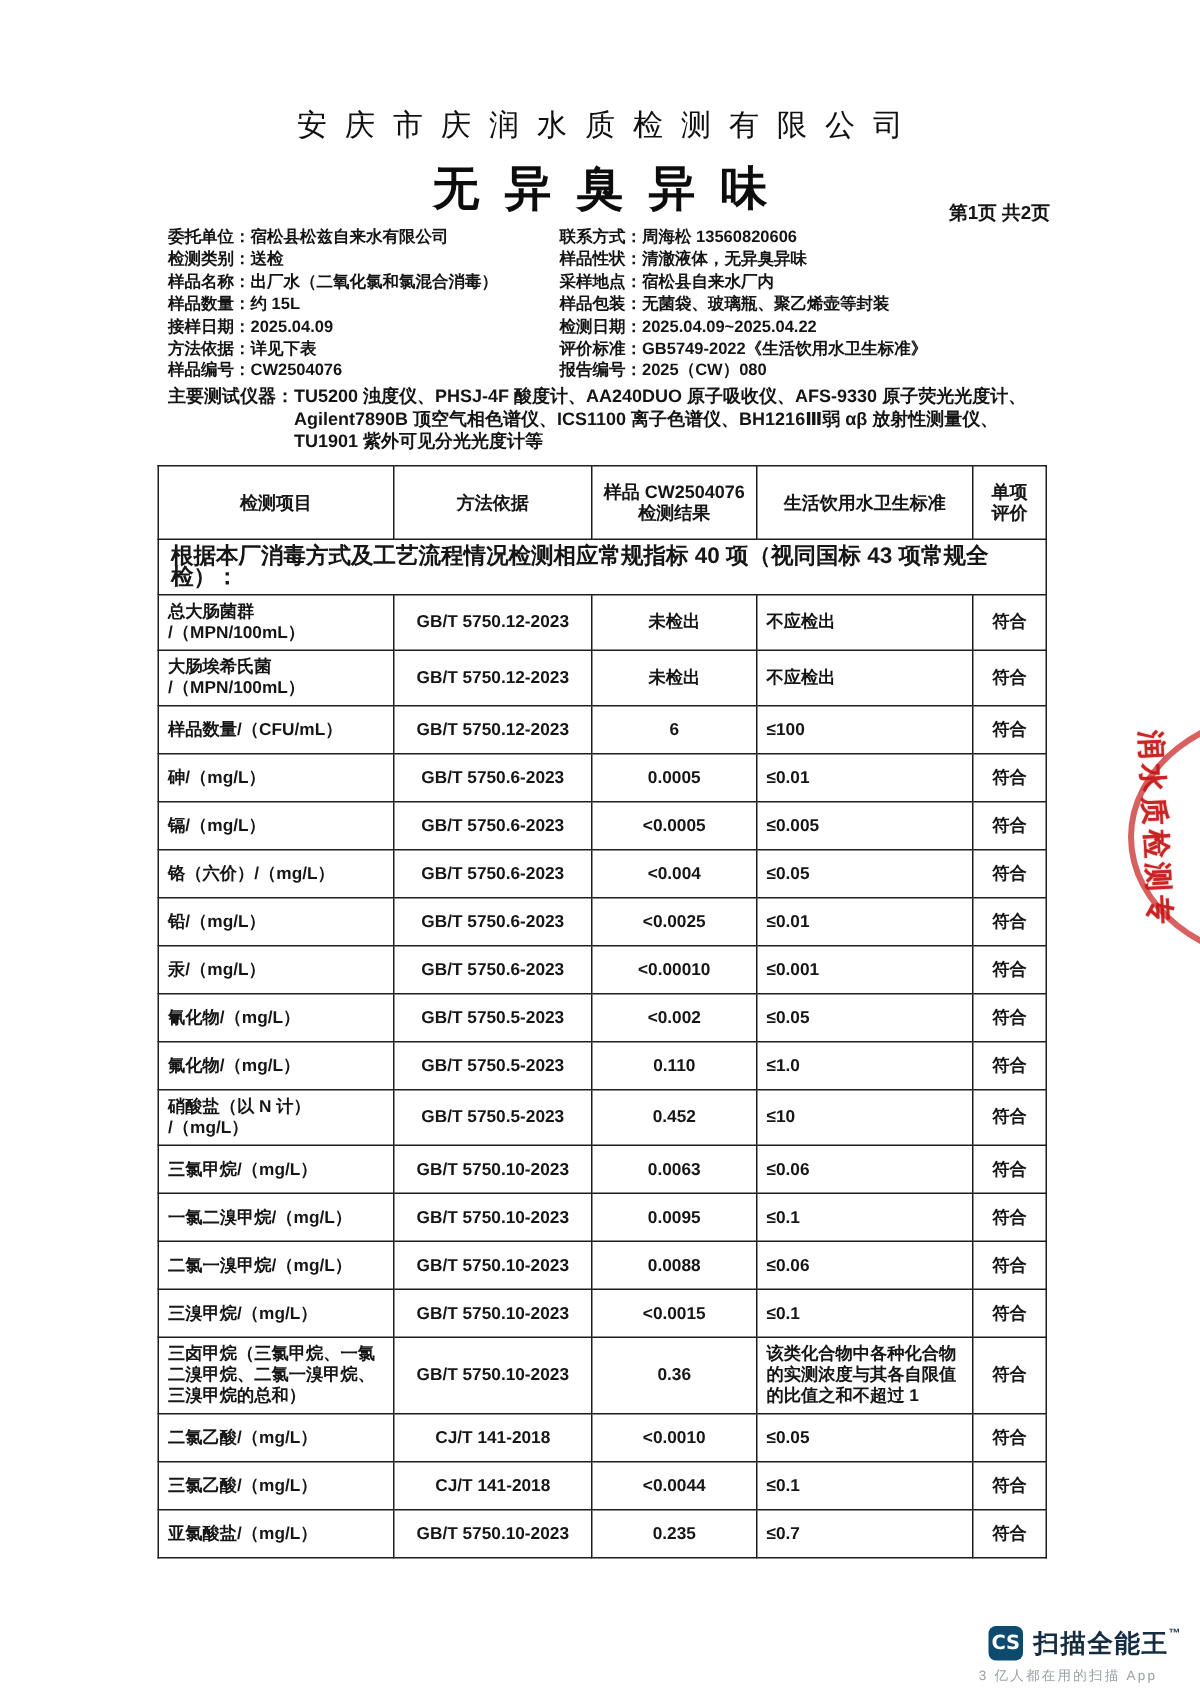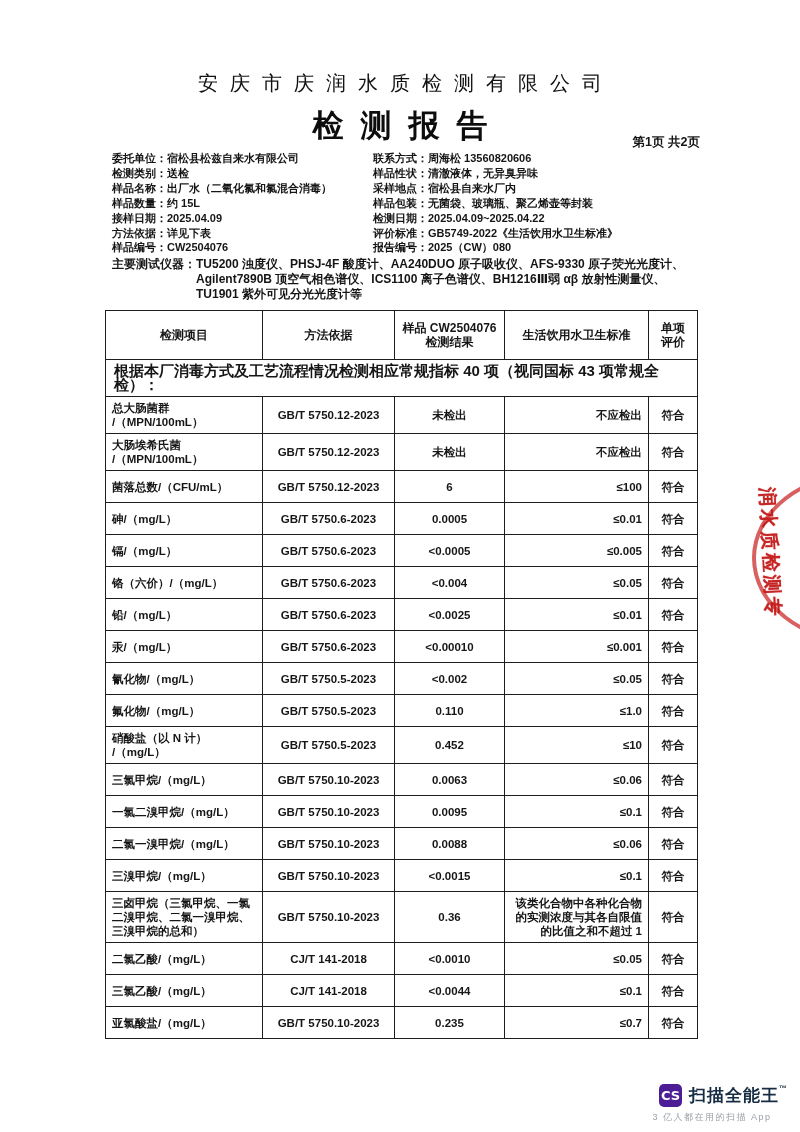--- a/index.html
+++ b/index.html
@@ -50,58 +50,58 @@
     height:44px; text-align:center; vertical-align:middle;
     font-size:12px; white-space:pre-line; padding:2px;
   }
   tr.note-row td {
     height:26px; text-align:left; padding:4px 8px; font-size:15px;
   }
   tr.data-row { height:32px; }
   td.c-item { text-align:left; padding:4px 6px; white-space:pre-line; }
   td.c-method { text-align:center; padding:3px 2px; }
   td.c-result { text-align:center; padding:3px 2px; }
-  td.c-standard { text-align:right; padding:3px 6px; line-height:14.5px; }
+  td.c-standard { text-align:left; padding:3px 6px; line-height:14.5px; }
   td.c-eval { text-align:center; padding:3px 1px; }
   
   .stamp {
     position:absolute; top:468px; right:0; width:64px; height:172px;
     overflow:hidden; pointer-events:none;
   }
   .stamp-ring {
     position:absolute; left:16px; top:4px; width:210px; height:164px;
     border:4px solid rgba(201,28,28,0.7); border-radius:50%;
   }
   .stamp-text {
     position:absolute; left:-50px; top:72px; width:168px; text-align:center;
     transform:rotate(87deg); transform-origin:center;
     color:rgba(196,24,24,0.88); font-size:19px; font-weight:bold; letter-spacing:3px;
     text-shadow:0 0 1px rgba(196,24,24,0.6); white-space:nowrap;
   }
   
   .cs-footer { position:absolute; top:1084px; right:12px; width:152px; }
   .cs-row { display:flex; align-items:center; justify-content:flex-end; gap:7px; }
   .cs-badge {
-    width:23px; height:23px; border-radius:5px; background:#4c1d95;
+    width:23px; height:23px; border-radius:5px; background:#0c4a6e;
     color:#ffffff; font-weight:bold; font-size:13px;
     display:flex; align-items:center; justify-content:center;
     font-family:"DejaVu Sans",sans-serif;
   }
   .cs-name { font-size:17px; font-weight:700; color:#152c42; letter-spacing:1px; }
   .cs-tm { font-size:8px; color:#152c42; vertical-align:top; }
   .cs-tagline {
     margin-top:4px; text-align:center; font-size:9px; color:#9aa0a6; letter-spacing:1.5px;
   }
 </style>
 </head>
 <body>
 
 <div class="doc-header">
   <div class="company-name">安庆市庆润水质检测有限公司</div>
-  <div class="report-title">检测报告</div>
+  <div class="report-title">无异臭异味</div>
 </div>
 <div class="page-indicator">第1页 共2页</div>
 
 <div class="meta-block">
   <div id="meta-left">
   <div class="meta-line">
     <span class="meta-label">委托单位：</span><span class="meta-value">宿松县松兹自来水有限公司</span>
   </div>
 
   <div class="meta-line">
@@ -204,21 +204,21 @@
   <tr class="data-row">
     <td class="c-item">大肠埃希氏菌
 /（MPN/100mL）</td>
     <td class="c-method">GB/T 5750.12-2023</td>
     <td class="c-result">未检出</td>
     <td class="c-standard">不应检出</td>
     <td class="c-eval">符合</td>
   </tr>
 
   <tr class="data-row">
-    <td class="c-item">菌落总数/（CFU/mL）</td>
+    <td class="c-item">样品数量/（CFU/mL）</td>
     <td class="c-method">GB/T 5750.12-2023</td>
     <td class="c-result">6</td>
     <td class="c-standard">≤100</td>
     <td class="c-eval">符合</td>
   </tr>
 
   <tr class="data-row">
     <td class="c-item">砷/（mg/L）</td>
     <td class="c-method">GB/T 5750.6-2023</td>
     <td class="c-result">0.0005</td>

